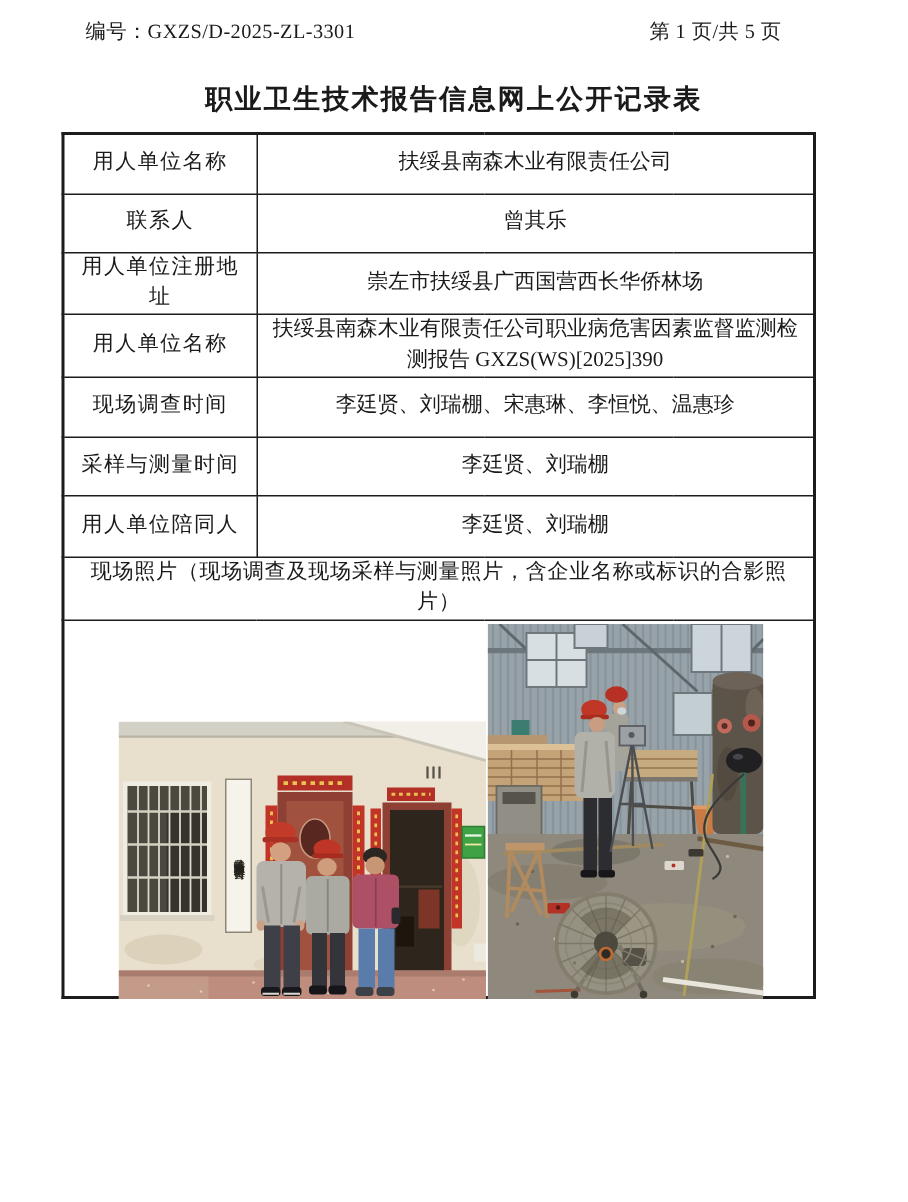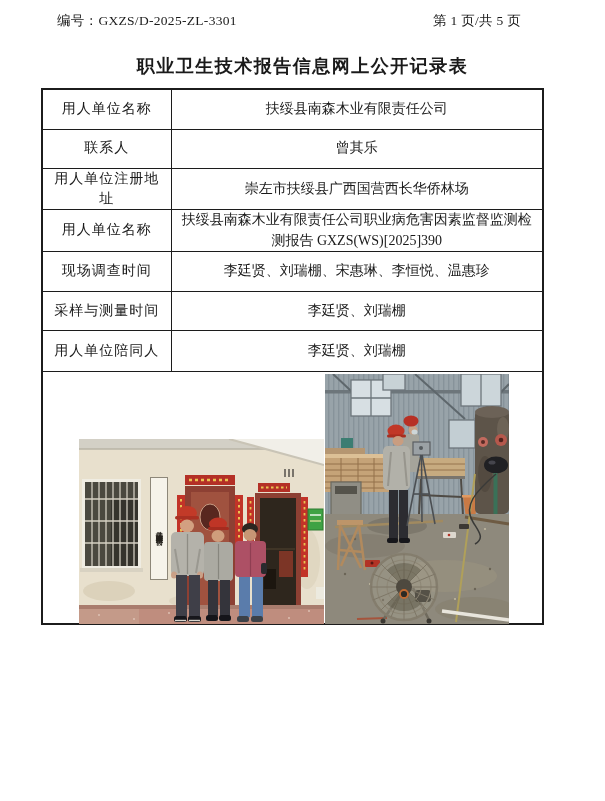--- a/index.html
+++ b/index.html
@@ -82,20 +82,23 @@
         <td class="lbl">现场调查时间</td>
         <td colspan="3">李廷贤、刘瑞棚、宋惠琳、李恒悦、温惠珍</td>
       </tr>
       <tr style="height:39px">
         <td class="lbl">采样与测量时间</td>
         <td colspan="3">李廷贤、刘瑞棚</td>
       </tr>
       <tr style="height:41px">
         <td class="lbl">用人单位陪同人</td>
         <td colspan="3">李廷贤、刘瑞棚</td>
+      </tr>
+      <tr style="height:40px">
+        <td colspan="4" class="caption">现场照片（现场调查及现场采样与测量照片，含企业名称或标识的合影照片）</td>
       </tr>
       <tr style="height:252px">
         <td colspan="4" class="photos">
 
           <div class="photo photo-left">
             <svg width="245" height="185" viewBox="0 0 245 185" preserveAspectRatio="none">
               <rect width="245" height="185" fill="#e8e0cd"></rect>
               <rect width="245" height="10" fill="#d3d0c6"></rect>
               <line x1="0" y1="10" x2="245" y2="10" stroke="#b9b4a6" stroke-width="1.5"></line>
               <polygon points="150,0 245,26 245,0" fill="#f1efe8"></polygon>

